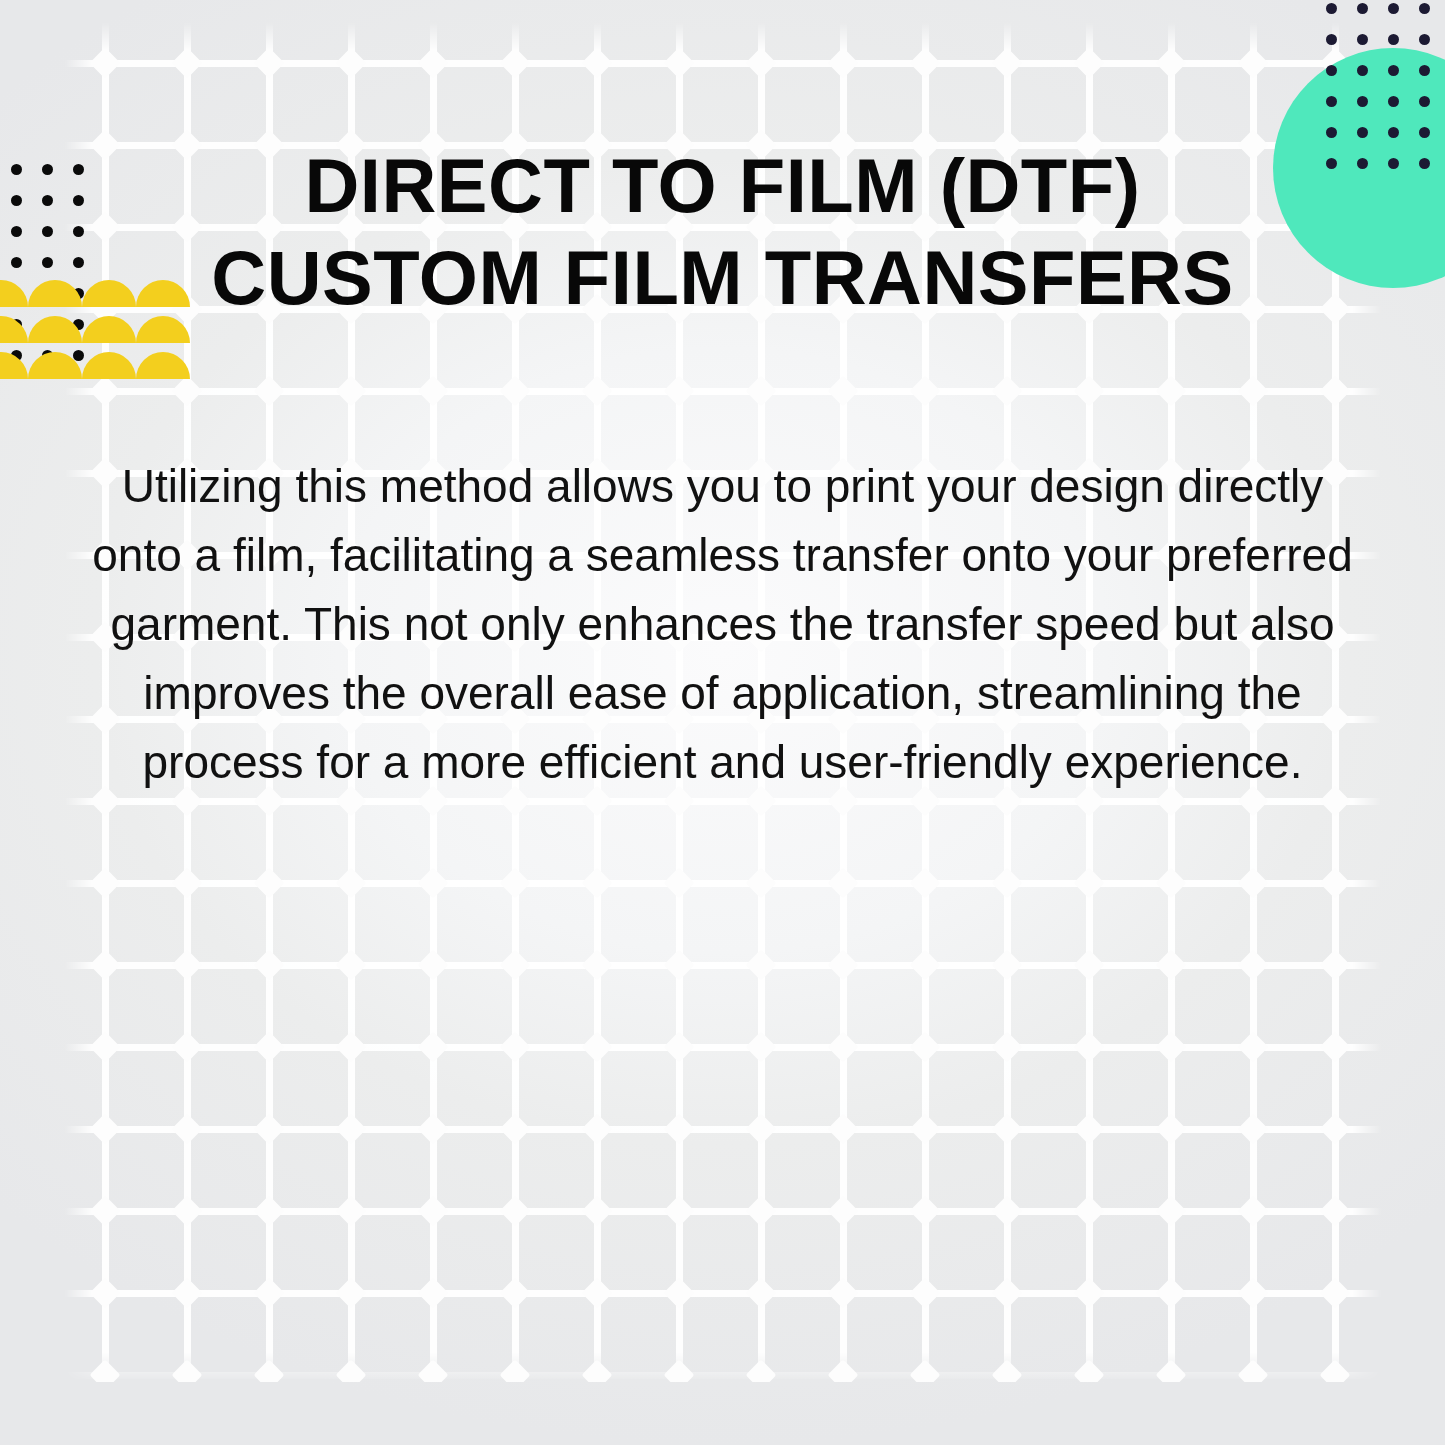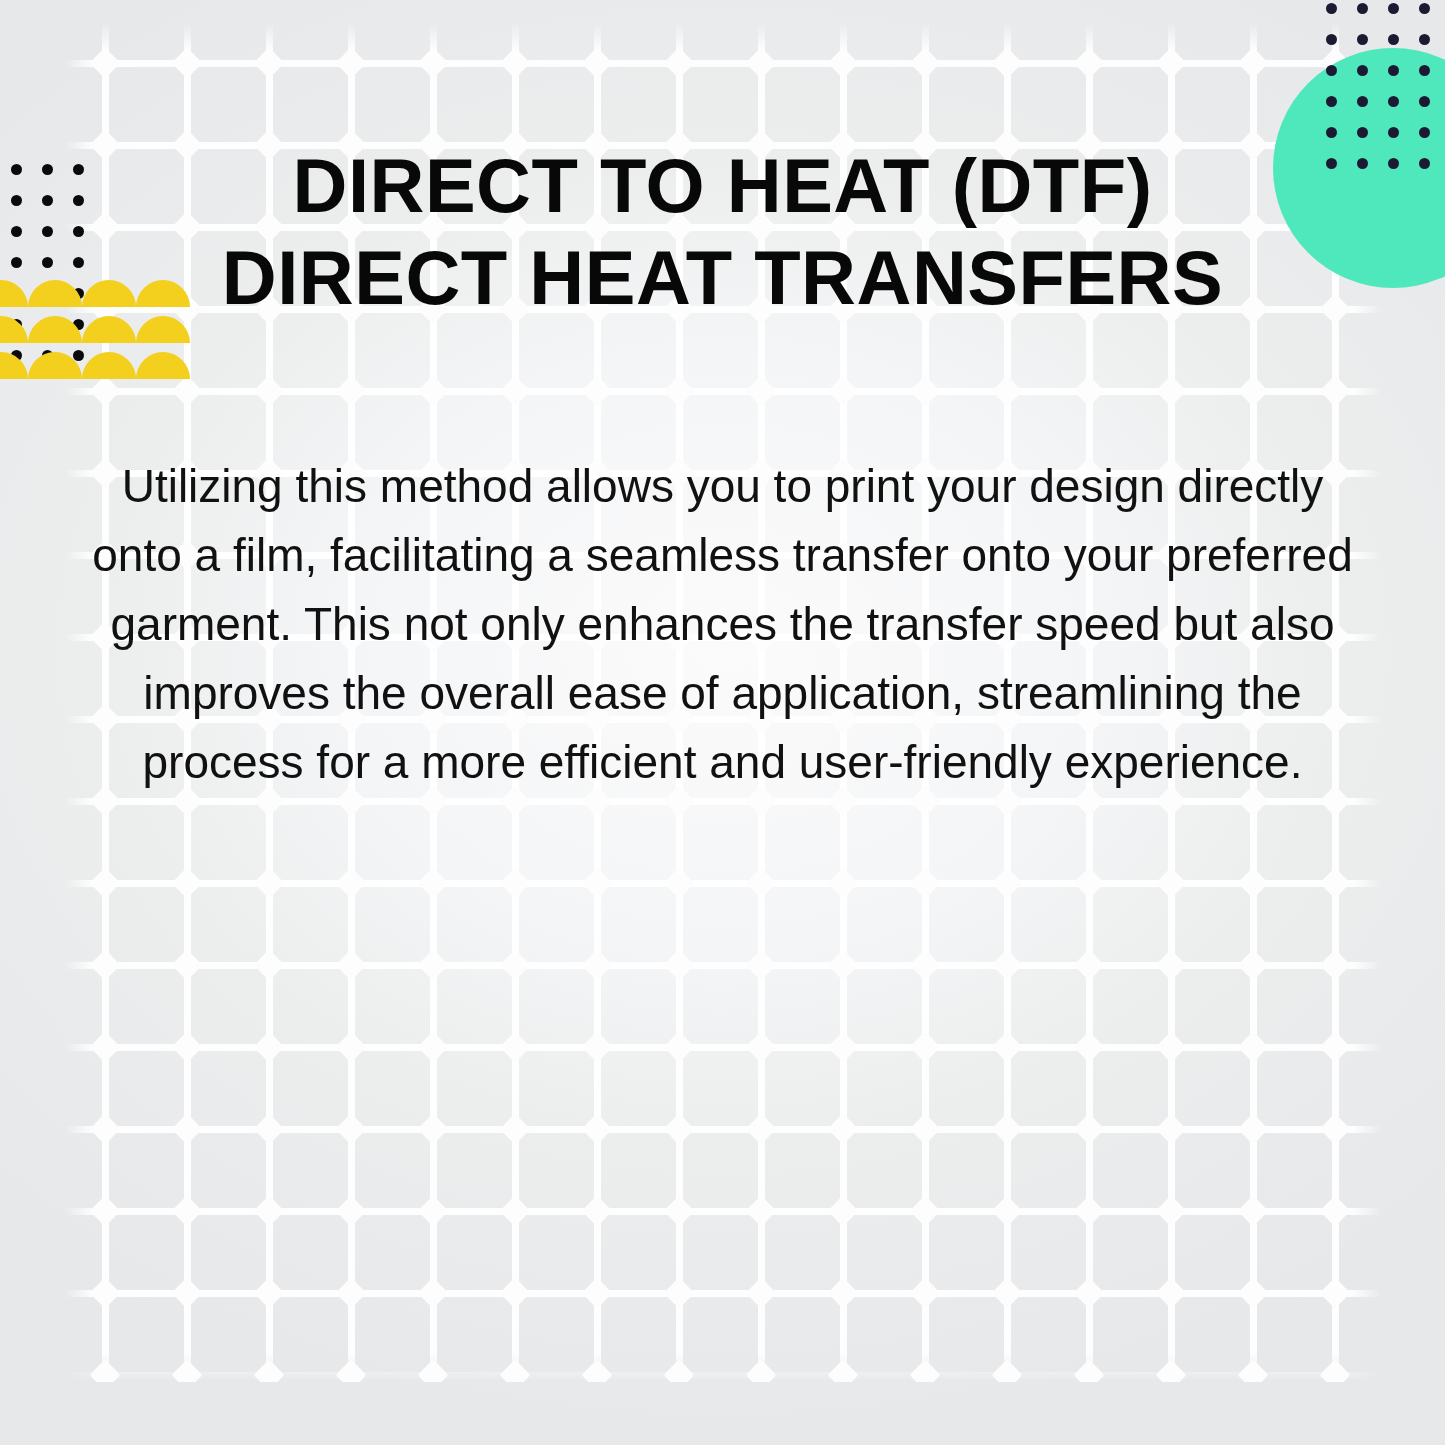--- a/index.html
+++ b/index.html
@@ -507,22 +507,22 @@
         <div class="semi" style="left: 0px;"></div>
         <div class="semi" style="left: 54px;"></div>
         <div class="semi" style="left: 108px;"></div>
         <div class="semi" style="left: 162px;"></div>
       </div>
     </div>
 
   <div class="content">
 
     <div class="title-block">
-      <span class="title-line">DIRECT TO HEAT (DTF)</span>
-      <span class="title-line">DIRECT HEAT TRANSFERS</span>
+      <span class="title-line">DIRECT TO FILM (DTF)</span>
+      <span class="title-line">CUSTOM FILM TRANSFERS</span>
     </div>
 
     <div class="body-block">
       <p class="para">Utilizing this method allows you to print your design directly onto a film, facilitating a seamless transfer onto your preferred garment. This not only enhances the transfer speed but also improves the overall ease of application, streamlining the process for a more efficient and user-friendly experience.</p>
     </div>
 
   </div>
 </div>
 
 </body></html>

